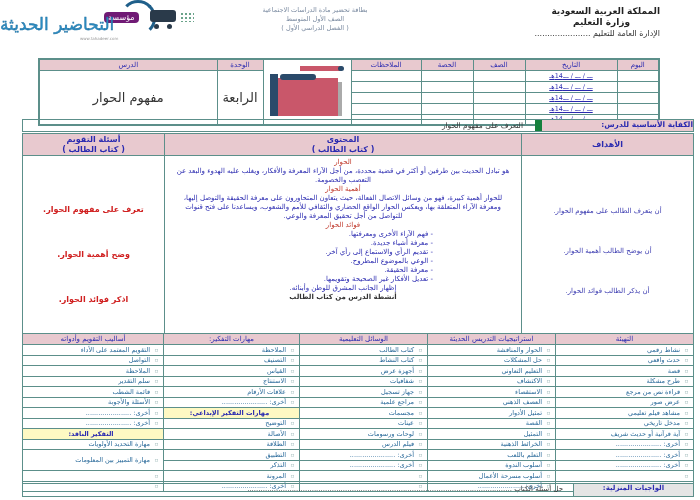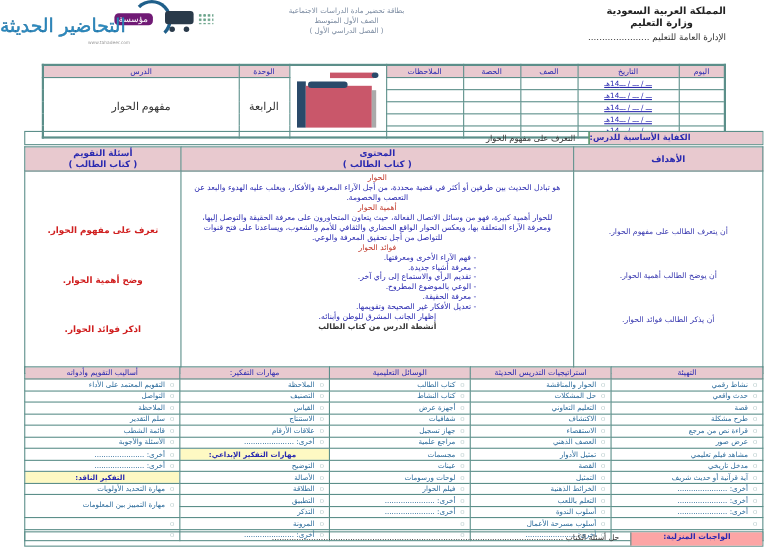--- a/index.html
+++ b/index.html
@@ -21,31 +21,31 @@
   .logo .tag { position: absolute; left: 80px; top: 36px; font-size: 4px; color: #999; }
 
   table { border-collapse: collapse; }
   td, th { border: 1px solid #5c8f8a; font-weight: normal; }
   .hdr-cell { background: #e8c9cf; color: #2a2ab0; font-size: 8px; text-align: center; }
 
   
   .t-top { position: absolute; top: 58px; left: 38px; width: 622px; border: 2px solid #5c8f8a; }
   .t-top td { height: 11px; font-size: 7px; text-align: center; }
   .t-top .date { color: #2a2ab0; font-size: 6.5px; text-decoration: underline; }
-  .t-top .big { height: 55px; color: #333; font-size: 10px; font-family: Liberation Serif, serif; }
+  .t-top .big { height: 55px; color: #333; font-size: 13px; }
   .book { position: relative; width: 78px; height: 52px; margin: 0 auto; }
   .book .bar { position: absolute; right: 6px; top: 0; width: 40px; height: 5px; background: #c9576a; }
   .book .bubble { position: absolute; right: 2px; top: 0; width: 6px; height: 5px; background: #2a4a6a; border-radius: 3px; }
   .book .spine { position: absolute; left: 2px; top: 8px; width: 8px; height: 42px; background: #2a4a6a; }
   .book .cover { position: absolute; left: 10px; top: 12px; width: 60px; height: 38px; background: #c9576a; }
   .book .pill { position: absolute; left: 12px; top: 8px; width: 36px; height: 6px; background: #2a4a6a; border-radius: 3px; }
   .book .shadow { position: absolute; left: 70px; top: 16px; width: 4px; height: 34px; background: #aaa; }
 
   .competency { position: absolute; top: 119px; left: 22px; width: 672px; height: 13px; border: 1px solid #5c8f8a; font-size: 7.5px; }
-  .competency .lbl { position: absolute; right: 0; top: 0; width: 158px; height: 11px; background: #e8c9cf; color: #2a2ab0; text-align: left; border-left: 1px solid #15803d; font-weight: bold; }
+  .competency .lbl { position: absolute; right: 0; top: 0; width: 158px; height: 11px; background: #e8c9cf; color: #2a2ab0; text-align: right; border-left: 7px solid #15803d; font-weight: bold; }
   .competency .val { position: absolute; right: 170px; top: 1px; color: #333; }
 
   .t-main { position: absolute; top: 133px; left: 22px; width: 672px; border: 1px solid #5c8f8a; }
   .t-main th { background: #e8c9cf; color: #2a2ab0; font-size: 8px; height: 22px; line-height: 10px; font-weight: bold; }
   .t-main td { height: 173px; vertical-align: top; }
   .goals { font-size: 7px; color: #3a3ab0; text-align: center; padding: 50px 6px 0; }
   .goals p { margin-bottom: 30px; line-height: 10px; }
   .content { font-size: 7px; color: #2a2ab0; text-align: center; padding: 2px 10px; line-height: 9px; }
   .content .sec { color: #c0392b; }
   .content ul { list-style: none; text-align: right; padding-right: 78px; }
@@ -54,21 +54,21 @@
   .questions { font-size: 8px; color: #d02020; text-align: center; padding: 48px 6px 0; font-weight: bold; }
   .questions p { margin-bottom: 34px; line-height: 11px; }
 
   .t-bot { position: absolute; top: 333px; left: 22px; width: 672px; border: 1px solid #5c8f8a; }
   .t-bot th { background: #e8c9cf; color: #2a2ab0; font-size: 7px; height: 11px; }
   .t-bot td { font-size: 6.5px; color: #2a6a9a; height: 10.5px; padding-right: 4px; text-align: right; white-space: nowrap; overflow: hidden; }
   .t-bot td .b { color: #8aa; margin-left: 4px; font-size: 5px; }
   .t-bot td.sub { background: #fef9c3; color: #2a2ab0; text-align: center; font-weight: bold; }
 
   .homework { position: absolute; top: 483px; left: 22px; width: 672px; height: 14px; border: 1px solid #5c8f8a; font-size: 7px; }
-  .homework .lbl { position: absolute; right: 0; top: 0; width: 120px; height: 12px; background: #fca5a5; color: #2a2ab0; text-align: center; font-weight: bold; border-left: 1px solid #5c8f8a; }
+  .homework .lbl { position: absolute; right: 0; top: 0; width: 120px; height: 12px; background: #e5e5e5; color: #2a2ab0; text-align: center; font-weight: bold; border-left: 1px solid #5c8f8a; }
   .homework .val { position: absolute; right: 130px; top: 1px; color: #333; }
 </style>
 </head>
 <body>
 
 <div class="abs header-ministry">
   <div class="emblem">المملكة العربية السعودية</div>
   <div class="emblem" style="padding-right:30px;">وزارة التعليم</div>
   <div>الإدارة العامة للتعليم ......................</div>
 </div>
@@ -268,21 +268,21 @@
   <tr>
     <td><span class="b">ㅁ</span><span>آية قرآنية أو حديث شريف</span></td>
     <td><span class="b">ㅁ</span><span>التمثيل</span></td>
     <td><span class="b">ㅁ</span><span>لوحات ورسومات</span></td>
     <td><span class="b">ㅁ</span><span>الأصالة</span></td>
     <td class="sub">التفكير الناقد:</td>
   </tr>
   <tr>
     <td><span class="b">ㅁ</span><span>أخرى: ......................</span></td>
     <td><span class="b">ㅁ</span><span>الخرائط الذهنية</span></td>
-    <td><span class="b">ㅁ</span><span>فيلم الحوار</span></td>
+    <td><span class="b">ㅁ</span><span>فيلم الدرس</span></td>
     <td><span class="b">ㅁ</span><span>الطلاقة</span></td>
     <td><span class="b">ㅁ</span><span>مهارة التحديد الأولويات</span></td>
   </tr>
   <tr>
     <td><span class="b">ㅁ</span><span>أخرى: ......................</span></td>
     <td><span class="b">ㅁ</span><span>التعلم باللعب</span></td>
     <td><span class="b">ㅁ</span><span>أخرى: ......................</span></td>
     <td><span class="b">ㅁ</span><span>التطبيق</span></td>
     <td rowspan="2" style="white-space:normal; line-height:9px;"><span class="b">ㅁ</span><span>مهارة التمييز بين المعلومات</span></td>
   </tr>

